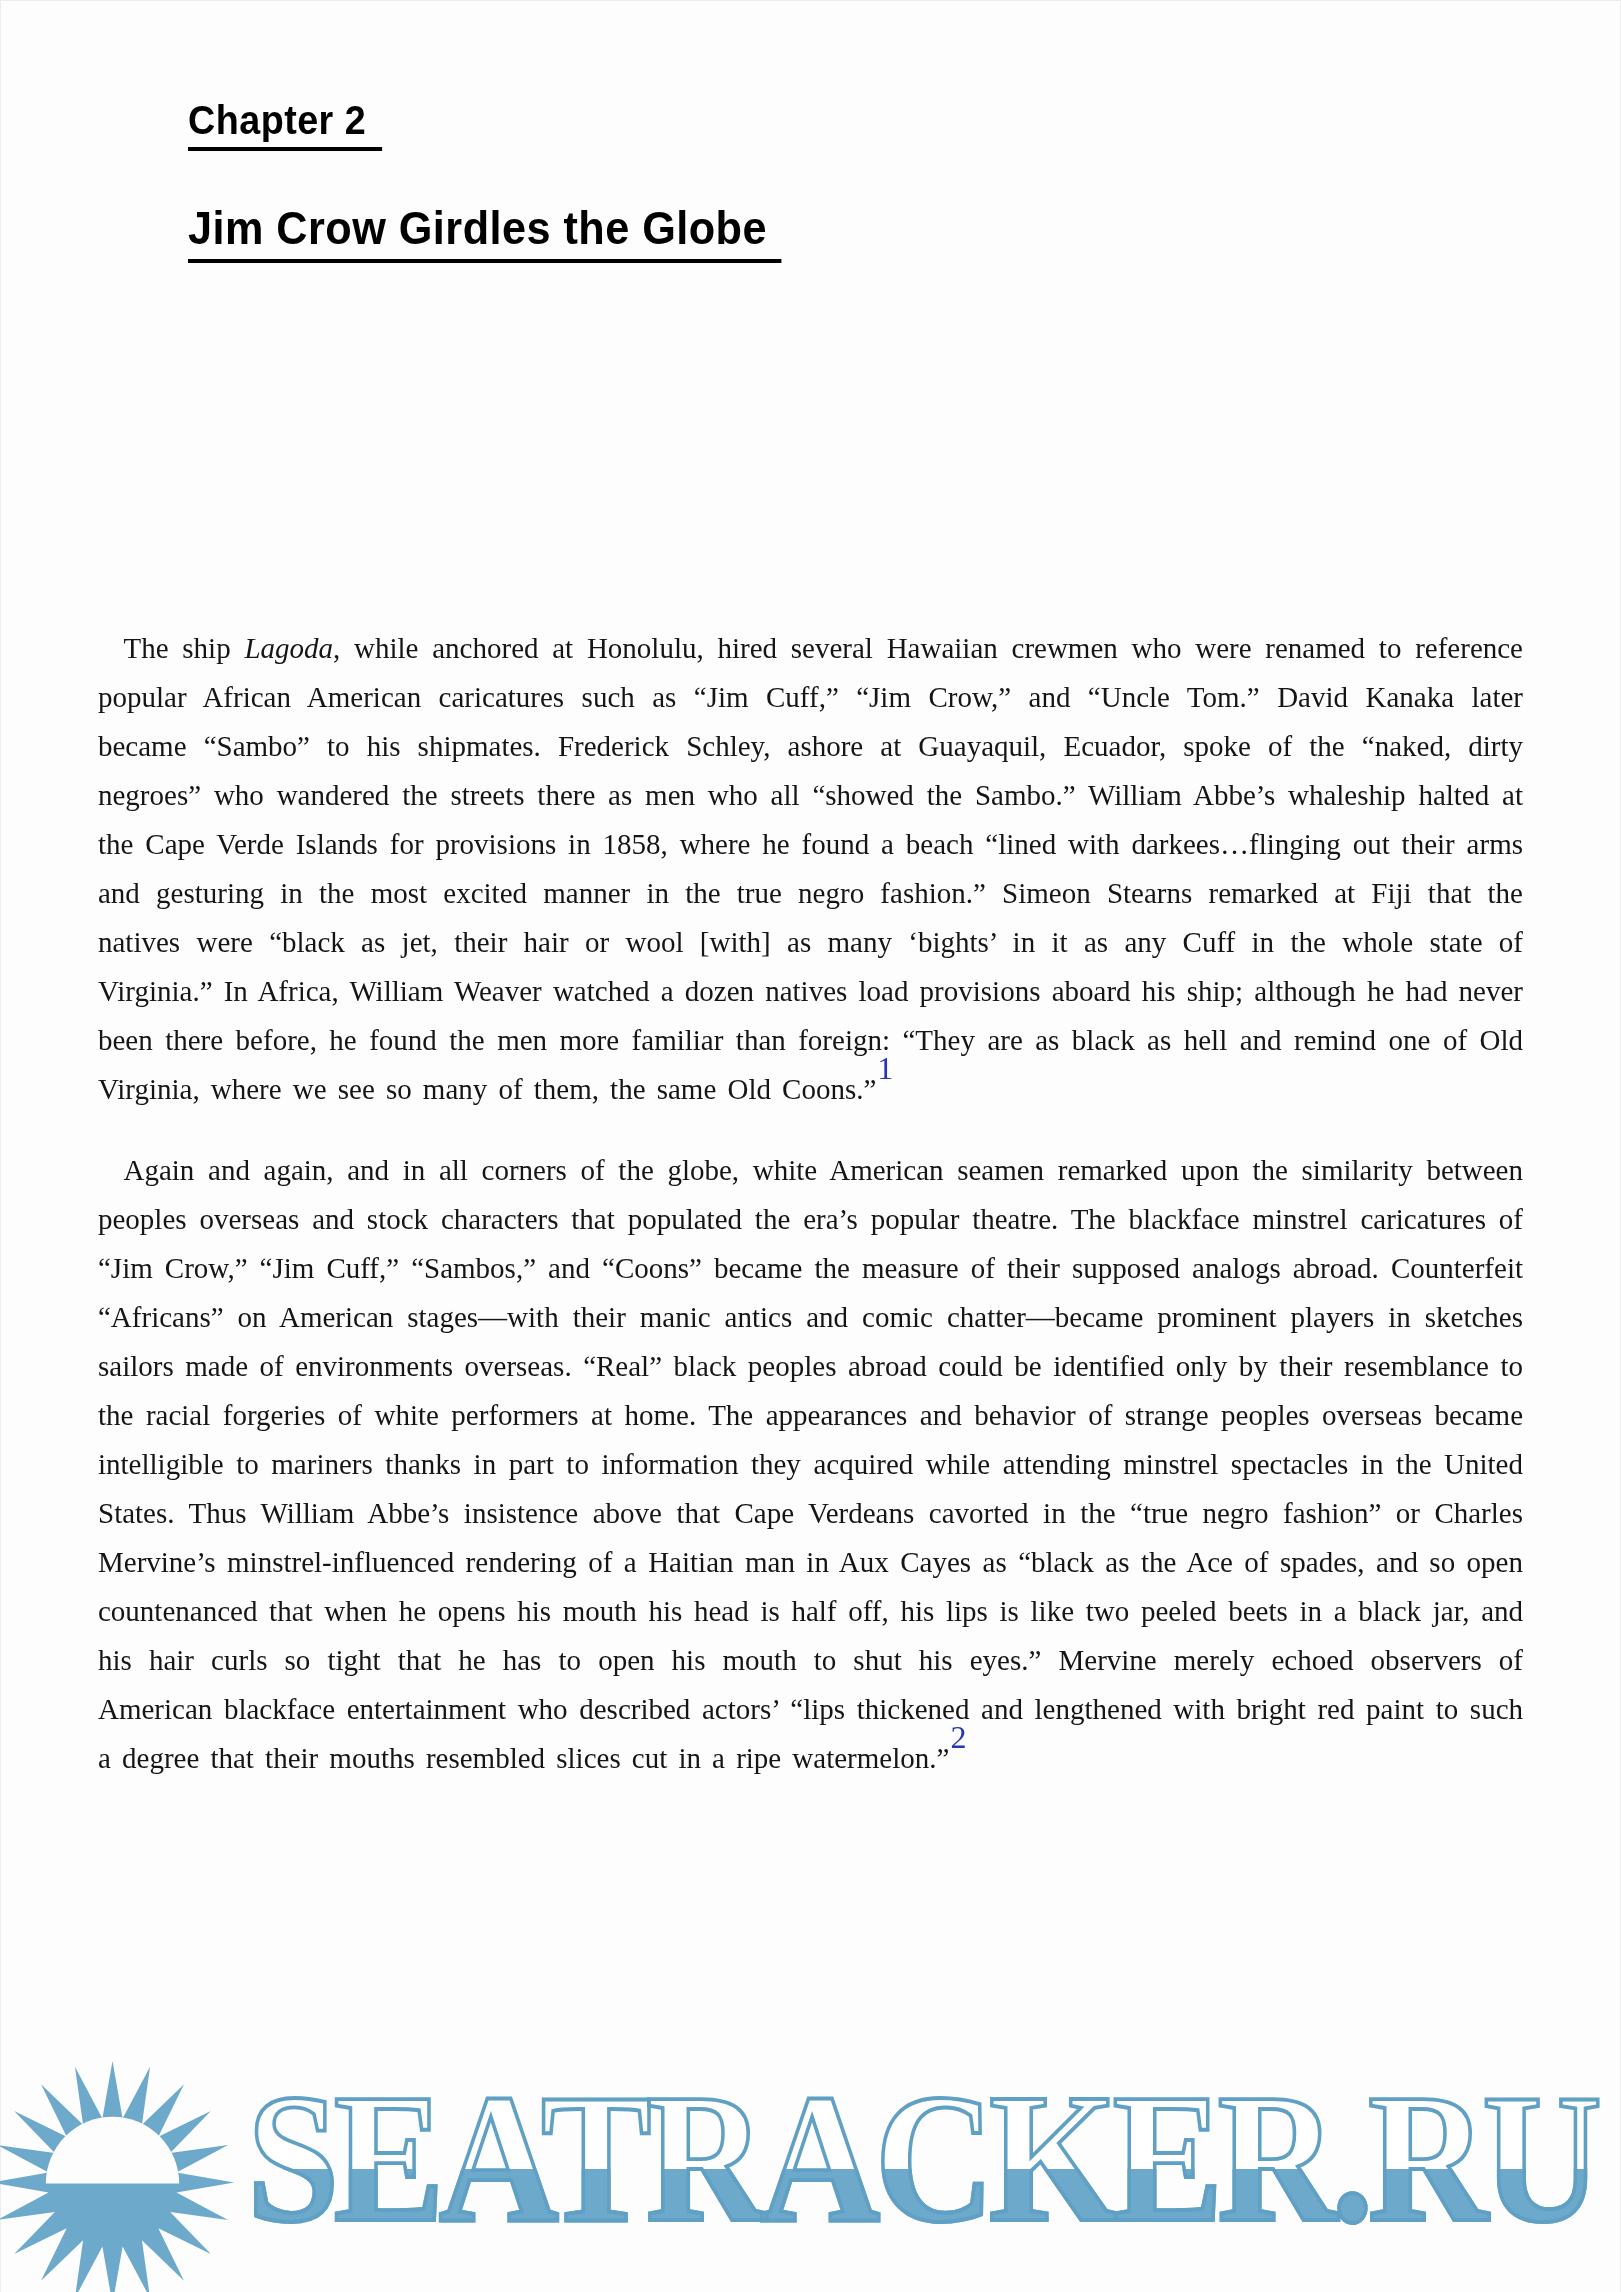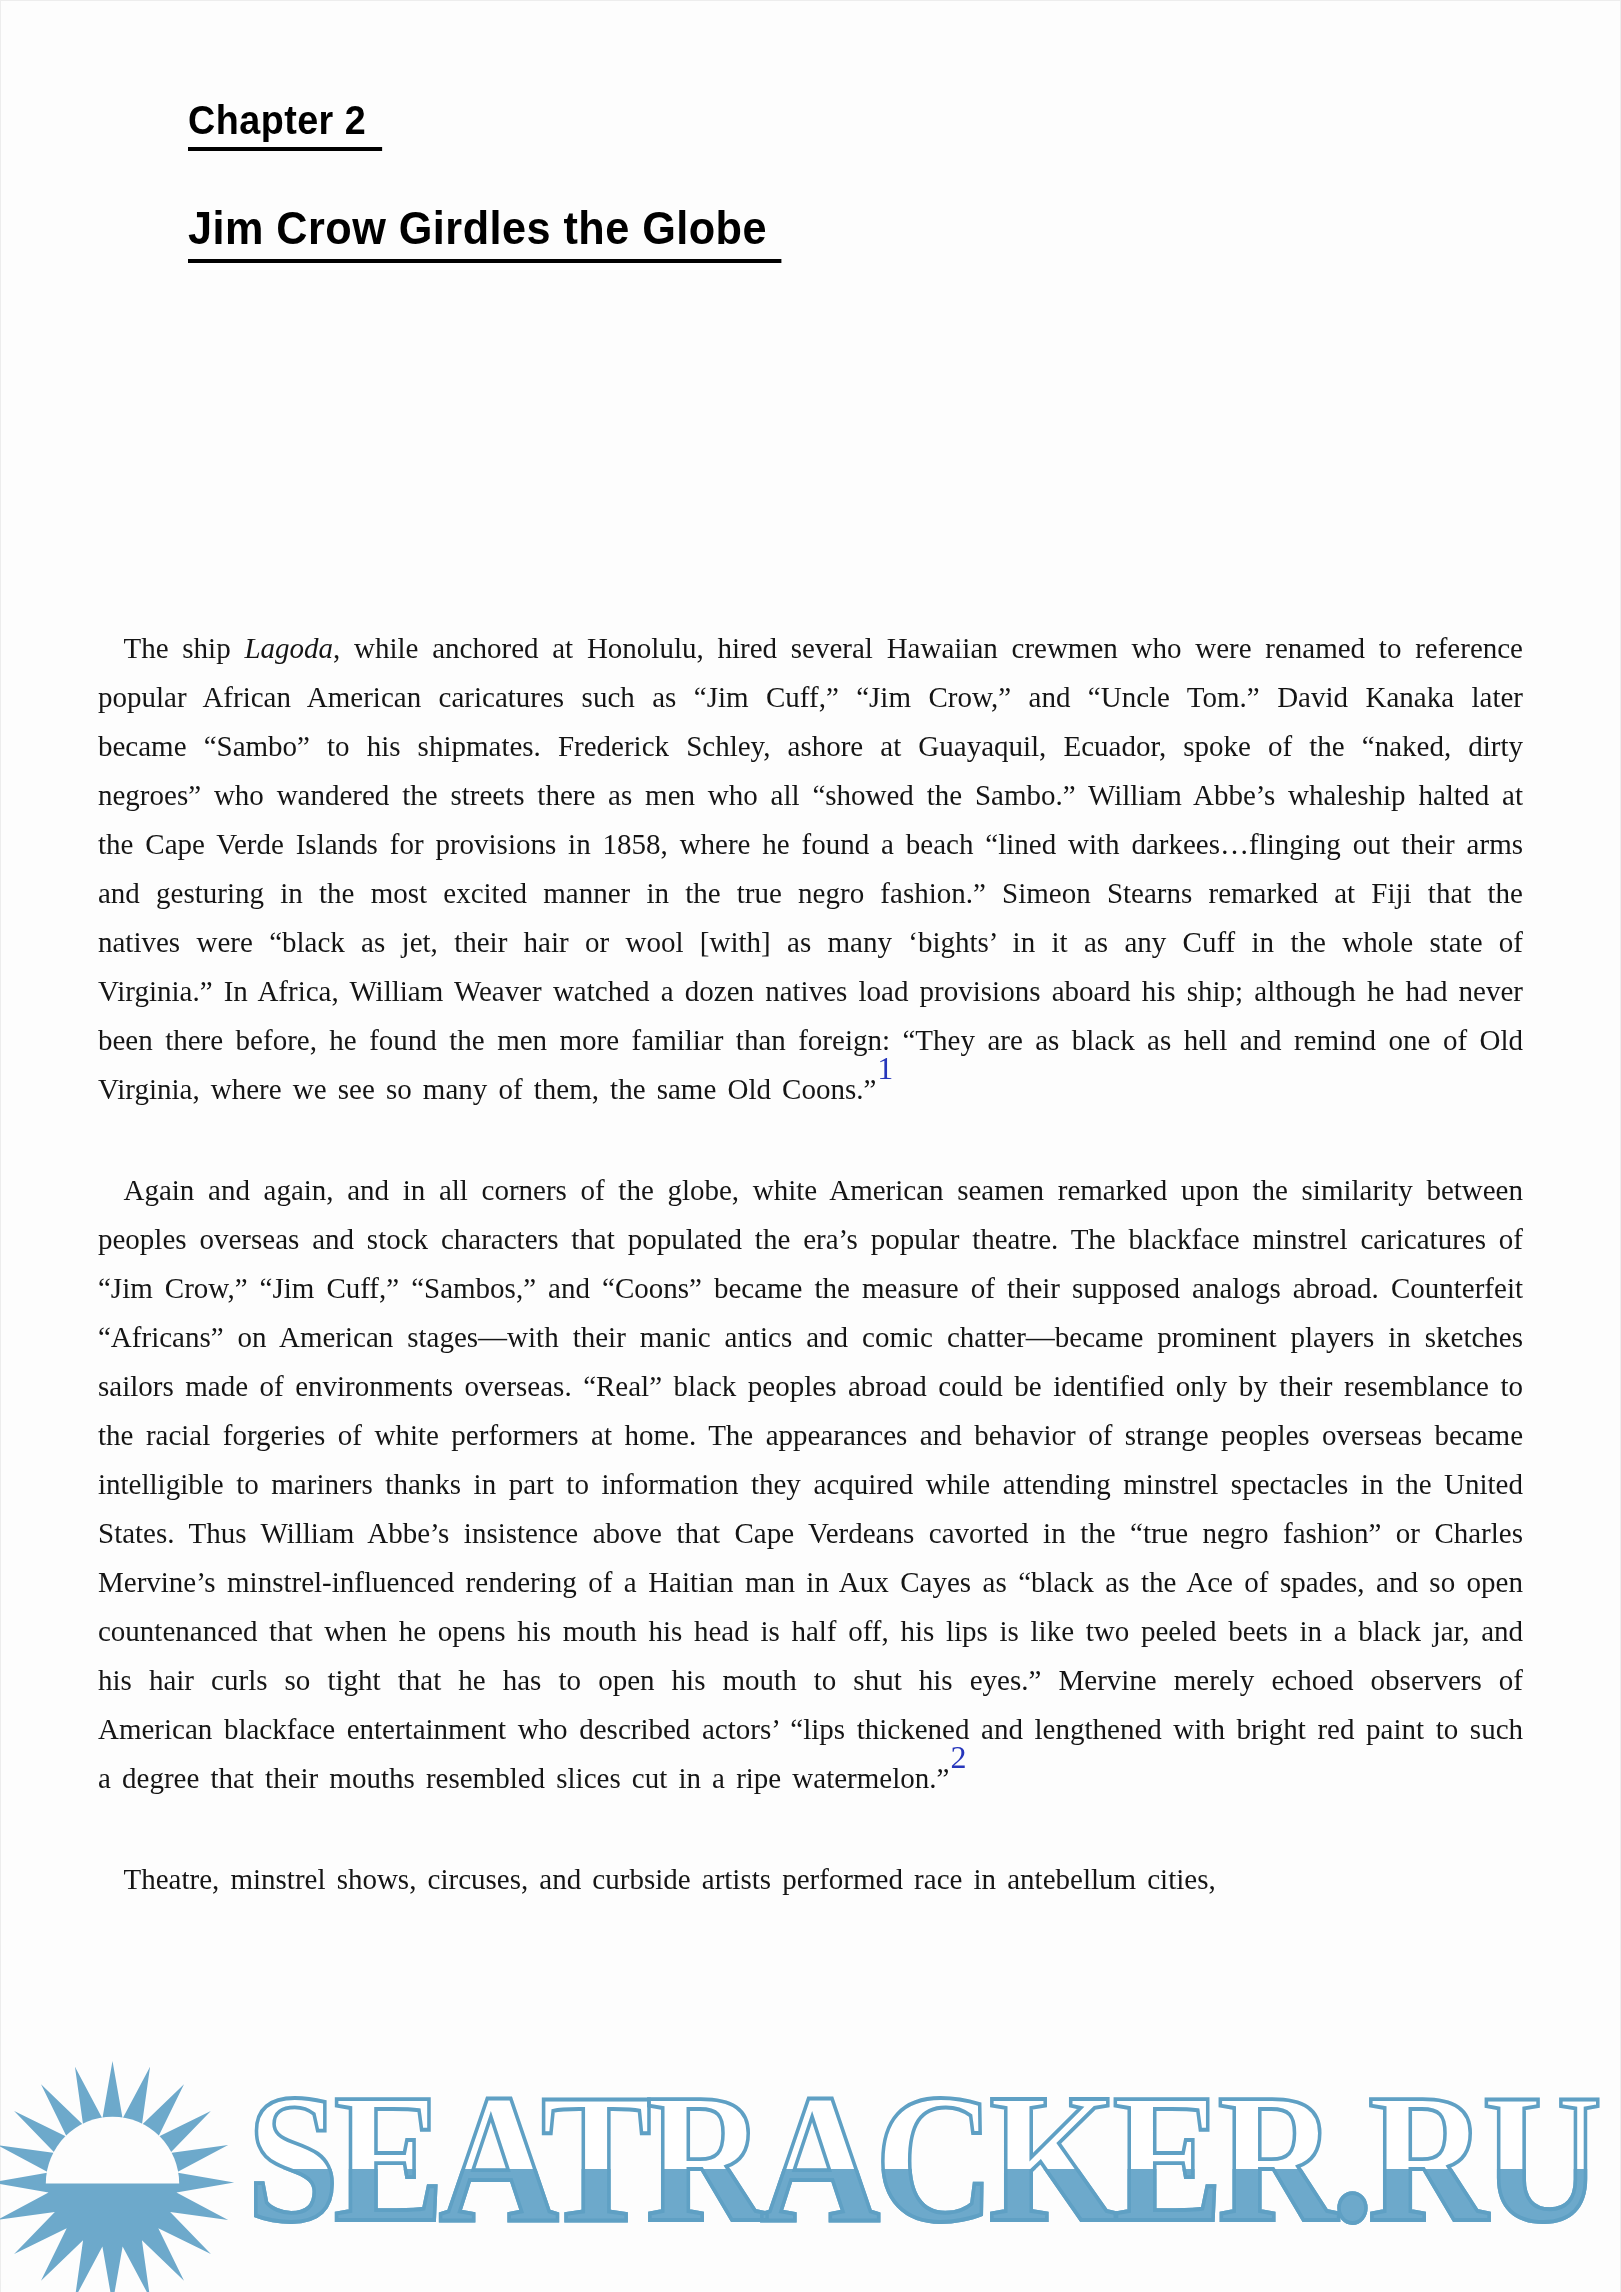--- a/index.html
+++ b/index.html
@@ -48,21 +48,21 @@
     color:var(--text-color);
     font-size:29px;line-height:49px;
     text-align:justify;
   }
   .body-text p{
     margin:0;
     text-indent:25.5px;
     word-spacing:3.9px;
     text-shadow:0 0 3.9px #fff, 0 0 3.9px #fff, 0 0 2px #fff;
   }
-  .body-text p + p{margin-top:52px;}
+  .body-text p + p{margin-top:32px;}
   .fn-ref{
     color:var(--fn-color);
     font-size:32px;
     line-height:0;
     position:relative;top:-9.8px;
     margin-left:1px;
     cursor:pointer;
     text-shadow:none;
   }
   
@@ -96,17 +96,16 @@
   </div>
 
   <div class="chapter-label">Chapter 2</div>
   <h1 class="chapter-title">Jim Crow Girdles the Globe</h1>
 
   <div class="body-text">
     <p><span>The ship </span><i>Lagoda</i><span>, while anchored at Honolulu, hired several Hawaiian crewmen who were renamed to reference popular African American caricatures such as “Jim Cuff,” “Jim Crow,” and “Uncle Tom.” David Kanaka later became “Sambo” to his shipmates. Frederick Schley, ashore at Guayaquil, Ecuador, spoke of the “naked, dirty negroes” who wandered the streets there as men who all “showed the Sambo.” William Abbe’s whaleship halted at the Cape Verde Islands for provisions in 1858, where he found a beach “lined with darkees…flinging out their arms and gesturing in the most excited manner in the true negro fashion.” Simeon Stearns remarked at Fiji that the natives were “black as jet, their hair or wool [with] as many ‘bights’ in it as any Cuff in the whole state of Virginia.” In Africa, William Weaver watched a dozen natives load provisions aboard his ship; although he had never been there before, he found the men more familiar than foreign: “They are as black as hell and remind one of Old Virginia, where we see so many of them, the same Old Coons.”</span><sup class="fn-ref">1</sup></p>
 
     <p><span>Again and again, and in all corners of the globe, white American seamen remarked upon the similarity between peoples overseas and stock characters that populated the era’s popular theatre. The blackface minstrel caricatures of “Jim Crow,” “Jim Cuff,” “Sambos,” and “Coons” became the measure of their supposed analogs abroad. Counterfeit “Africans” on American stages—with their manic antics and comic chatter—became prominent players in sketches sailors made of environments overseas. “Real” black peoples abroad could be identified only by their resemblance to the racial forgeries of white performers at home. The appearances and behavior of strange peoples overseas became intelligible to mariners thanks in part to information they acquired while attending minstrel spectacles in the United States. Thus William Abbe’s insistence above that Cape Verdeans cavorted in the “true negro fashion” or Charles Mervine’s minstrel-influenced rendering of a Haitian man in Aux Cayes as “black as the Ace of spades, and so open countenanced that when he opens his mouth his head is half off, his lips is like two peeled beets in a black jar, and his hair curls so tight that he has to open his mouth to shut his eyes.” Mervine merely echoed observers of American blackface entertainment who described actors’ “lips thickened and lengthened with bright red paint to such a degree that their mouths resembled slices cut in a ripe watermelon.”</span><sup class="fn-ref">2</sup></p>
 
-    <p><span>Theatre, minstrel shows, circuses, and curbside artists performed race in antebellum cities,</span></p>
   </div>
 
 </div>
 
 
 </body></html>

